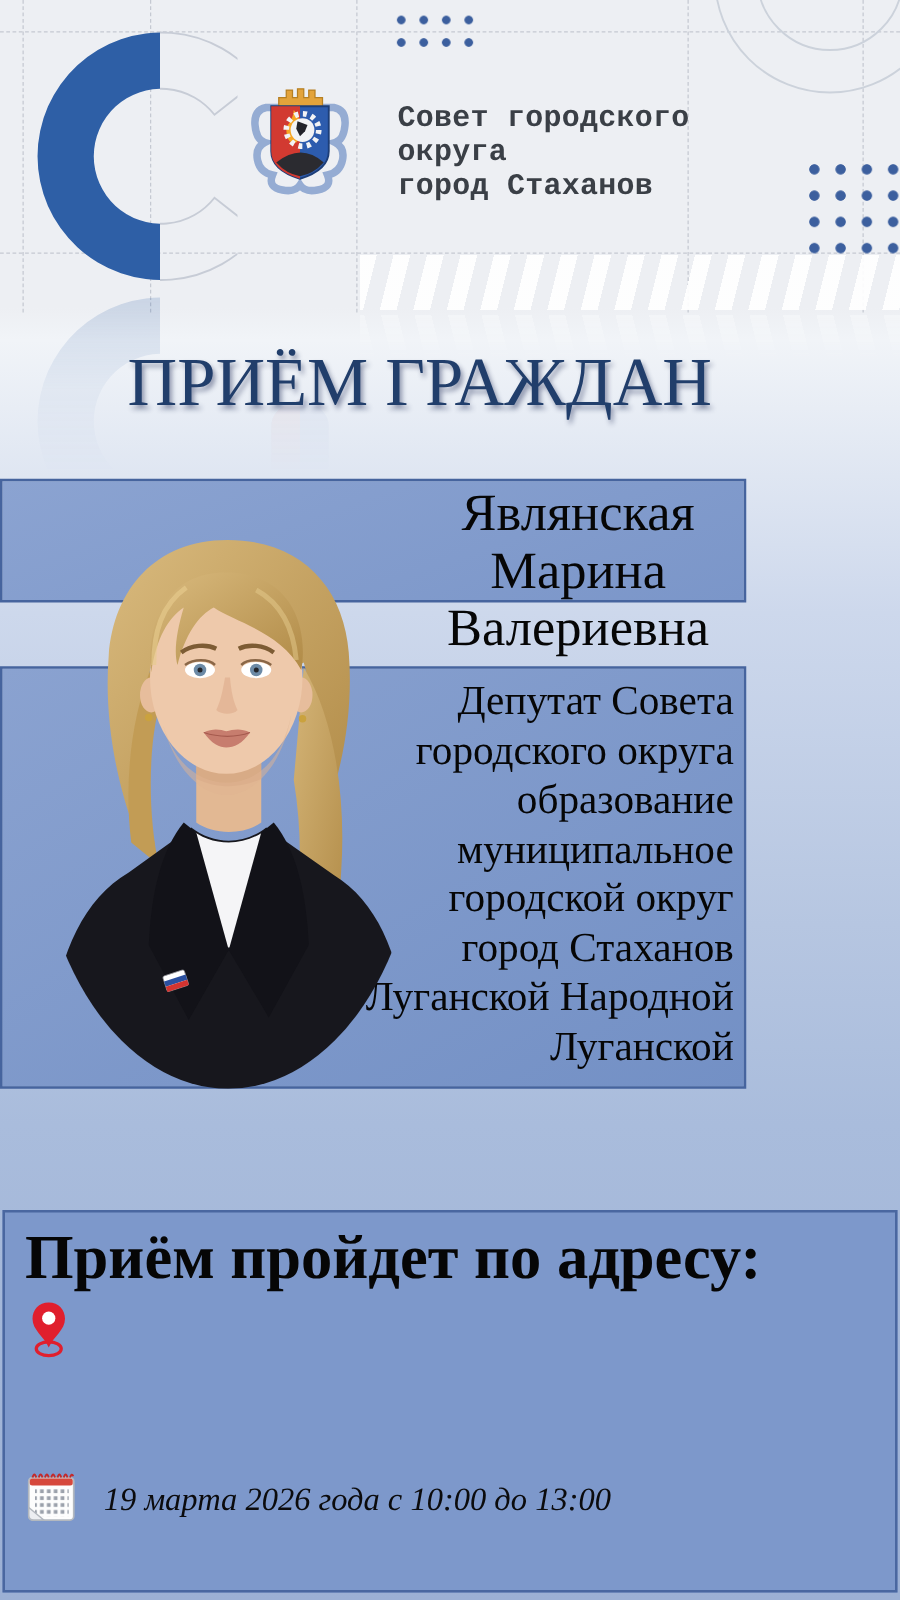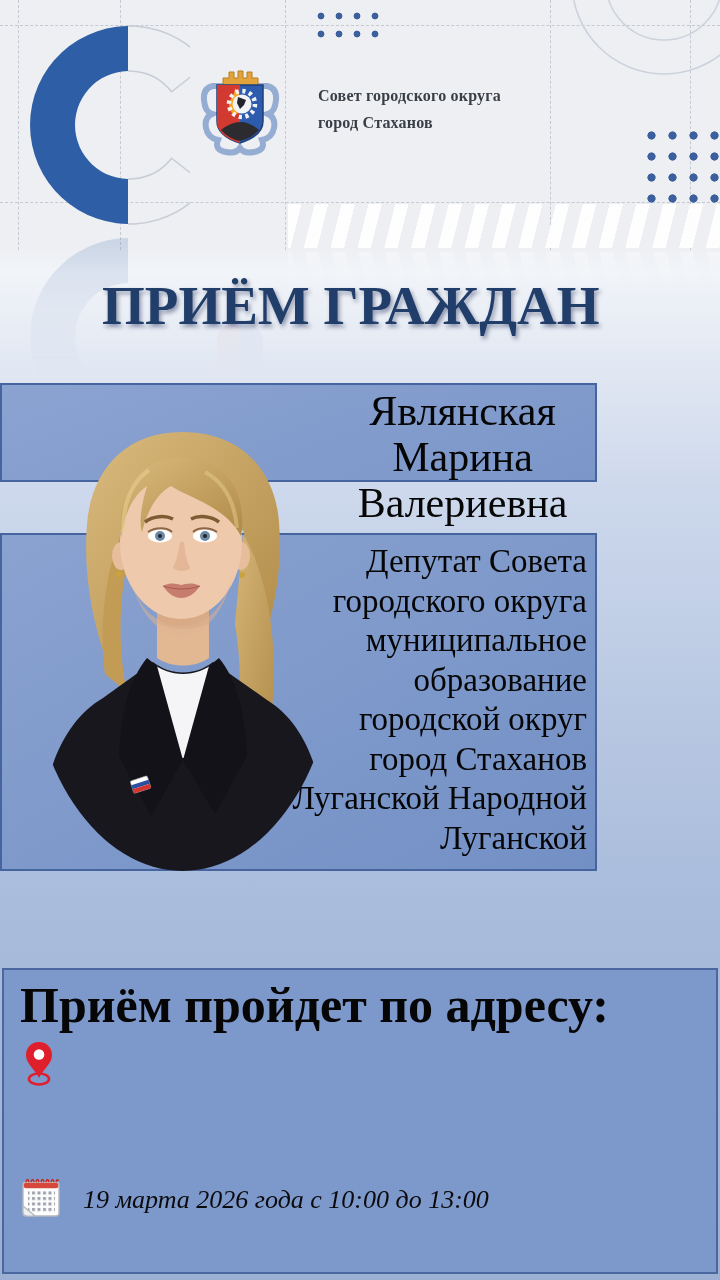--- a/index.html
+++ b/index.html
@@ -10,22 +10,22 @@
       #cdd8ec 490px,#b6c6e1 740px,#a9bcdc 900px,#9cb0d4 1280px);
   }
   
   .hline{position:absolute;height:0;border-top:1px dashed #c5c9d2;left:0;right:0;}
   .vline{position:absolute;width:0;border-left:1px dashed #c5c9d2;top:0;height:250px;}
   .arc-tr{position:absolute;left:552px;top:0;width:168px;height:118px;}
   .letter-c{position:absolute;left:28px;top:24px;width:162px;height:206px;}
   .crest{position:absolute;left:199px;top:66px;width:82px;height:92px;}
   .org-name{
     position:absolute;left:318px;top:82px;width:280px;
-    font-family:Liberation Serif, serif;
-    font-weight:700;font-size:16px;line-height:27px;color:#3a3f46;letter-spacing:.2px;
+    font-family:Liberation Mono, monospace;
+    font-weight:700;font-size:24px;line-height:27px;color:#3a3f46;letter-spacing:.2px;
   }
   .dots-a{position:absolute;left:312px;top:7px;width:72px;height:37px;
     background-image:radial-gradient(circle,#3c5f9e 3.1px,rgba(0,0,0,0) 3.7px);
     background-size:18px 18px;}
   .dots-b{position:absolute;left:641px;top:125px;width:85px;height:85px;
     background-image:radial-gradient(circle,#3c5f9e 3.8px,rgba(0,0,0,0) 4.4px);
     background-size:21px 21px;}
   .stripes{position:absolute;left:288px;top:204px;width:432px;height:44px;
     background:repeating-linear-gradient(104deg,rgba(255,255,255,.92) 0 13px,rgba(255,255,255,0) 13px 26px);}
   .stripes-reflect{position:absolute;left:288px;top:252px;width:432px;height:40px;opacity:.38;
@@ -34,21 +34,21 @@
     mask-image:linear-gradient(to bottom,rgba(0,0,0,.9),transparent 85%);}
   .reflect-group{position:absolute;left:0;top:232px;width:720px;height:230px;
     transform:scaleY(-1);opacity:.32;filter:blur(.6px);
     -webkit-mask-image:linear-gradient(to top,rgba(0,0,0,.6) 0%,rgba(0,0,0,.15) 35%,transparent 65%);
     mask-image:linear-gradient(to top,rgba(0,0,0,.6) 0%,rgba(0,0,0,.15) 35%,transparent 65%);}
   .reflect-group .letter-c{top:24px;}
   .reflect-group .crest{top:66px;}
   
   .title{
     position:absolute;left:102px;top:278px;font-size:55px;line-height:56px;
-    color:#213e6b;letter-spacing:0;font-weight:700;white-space:nowrap;
+    color:#213e6b;letter-spacing:0;font-weight:400;white-space:nowrap;
     text-shadow:2px 3px 4px rgba(25,35,80,.45);
   }
   
   .band{position:absolute;left:0;width:597px;box-sizing:border-box;border:2px solid #46649e;}
   .band-name{top:383px;height:99px;background:linear-gradient(160deg,#8ba3d1,#7b96c9);}
   .name-text{position:absolute;left:333px;right:5px;top:3px;text-align:center;
     font-size:42px;line-height:46px;color:#060606;}
   .band-desc{top:533px;height:338px;background:linear-gradient(150deg,#8aa2d0,#7390c5);}
   .desc-text{position:absolute;right:8px;top:7px;text-align:right;
     font-size:33px;line-height:39.5px;color:#060606;}
@@ -132,22 +132,22 @@
     <div class="name-text">
       <div>Являнская Марина</div>
       <div>Валериевна</div>
     </div>
   </div>
 
   <div class="band band-desc">
     <div class="desc-text">
       <div>Депутат Совета</div>
       <div>городского округа</div>
+      <div>образование</div>
       <div>муниципальное</div>
-      <div>образование</div>
       <div>городской округ</div>
       <div>город Стаханов</div>
       <div>Луганской Народной</div>
       <div>Луганской</div>
     </div>
   </div>
 
   <svg class="portrait" viewBox="0 0 307 457">
     <defs>
       <clipPath id="pclip">

